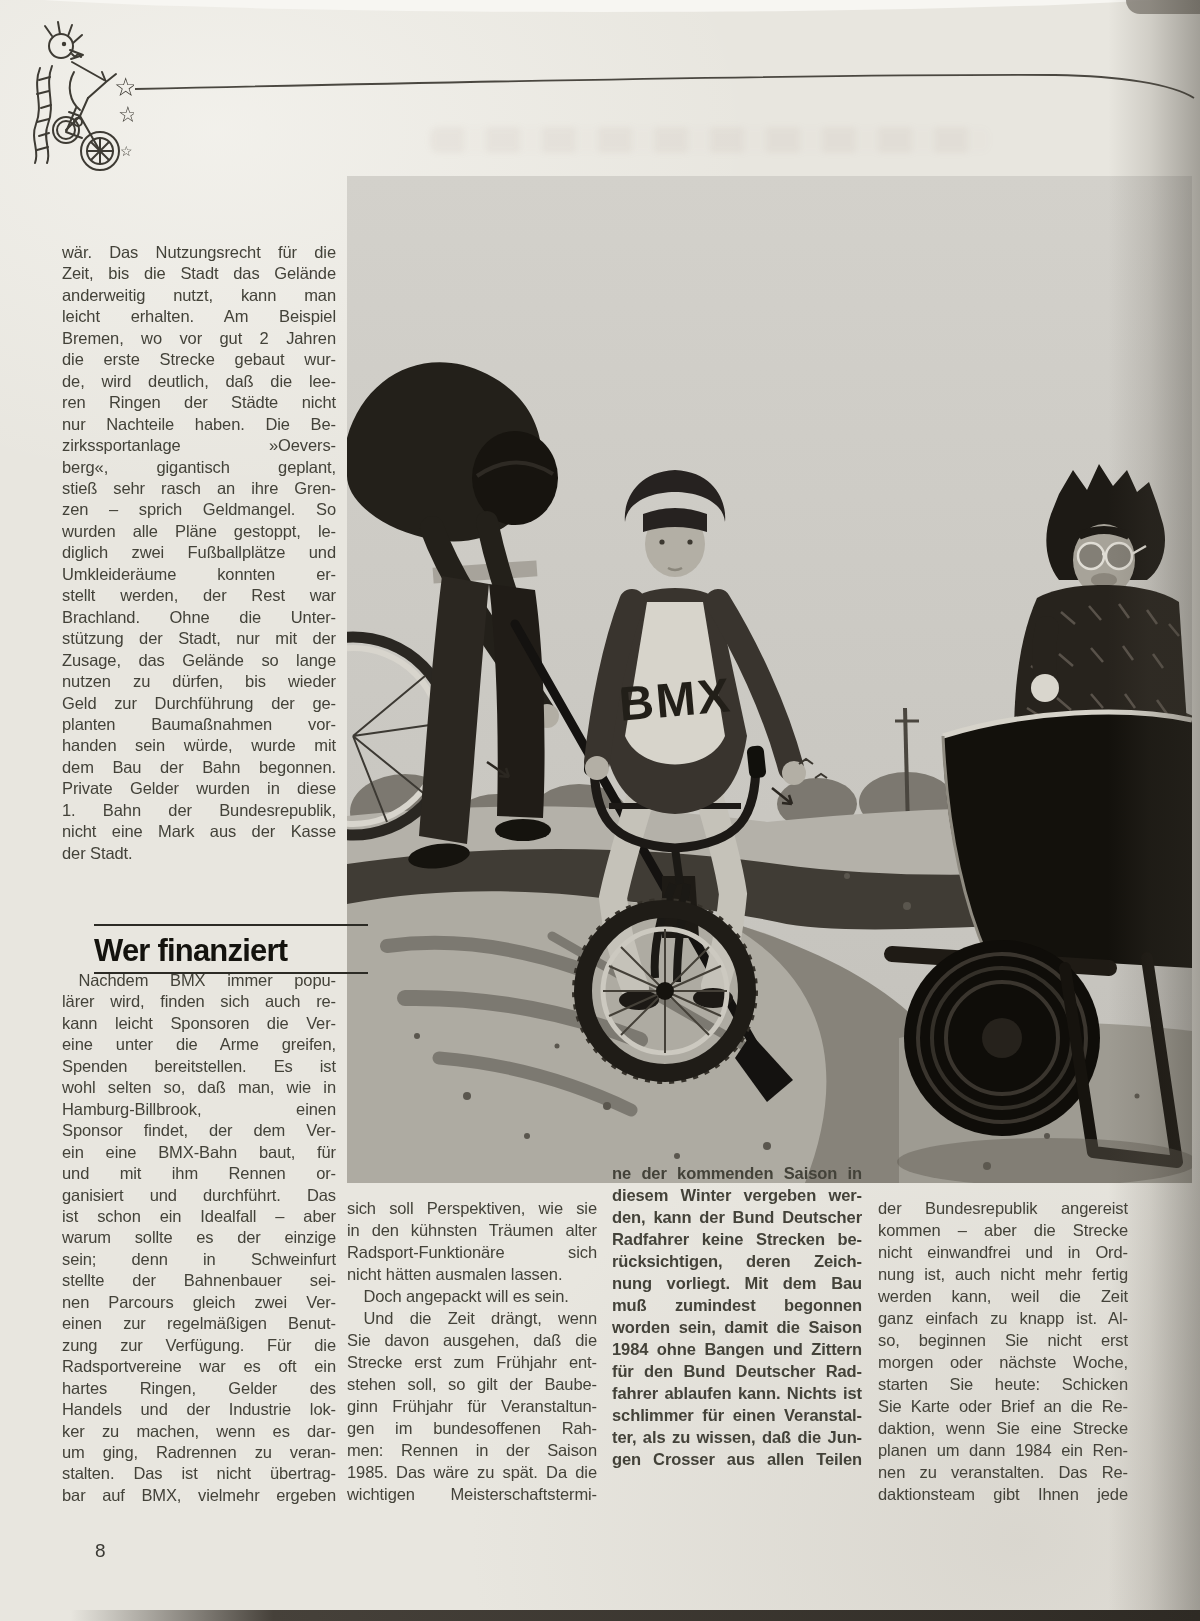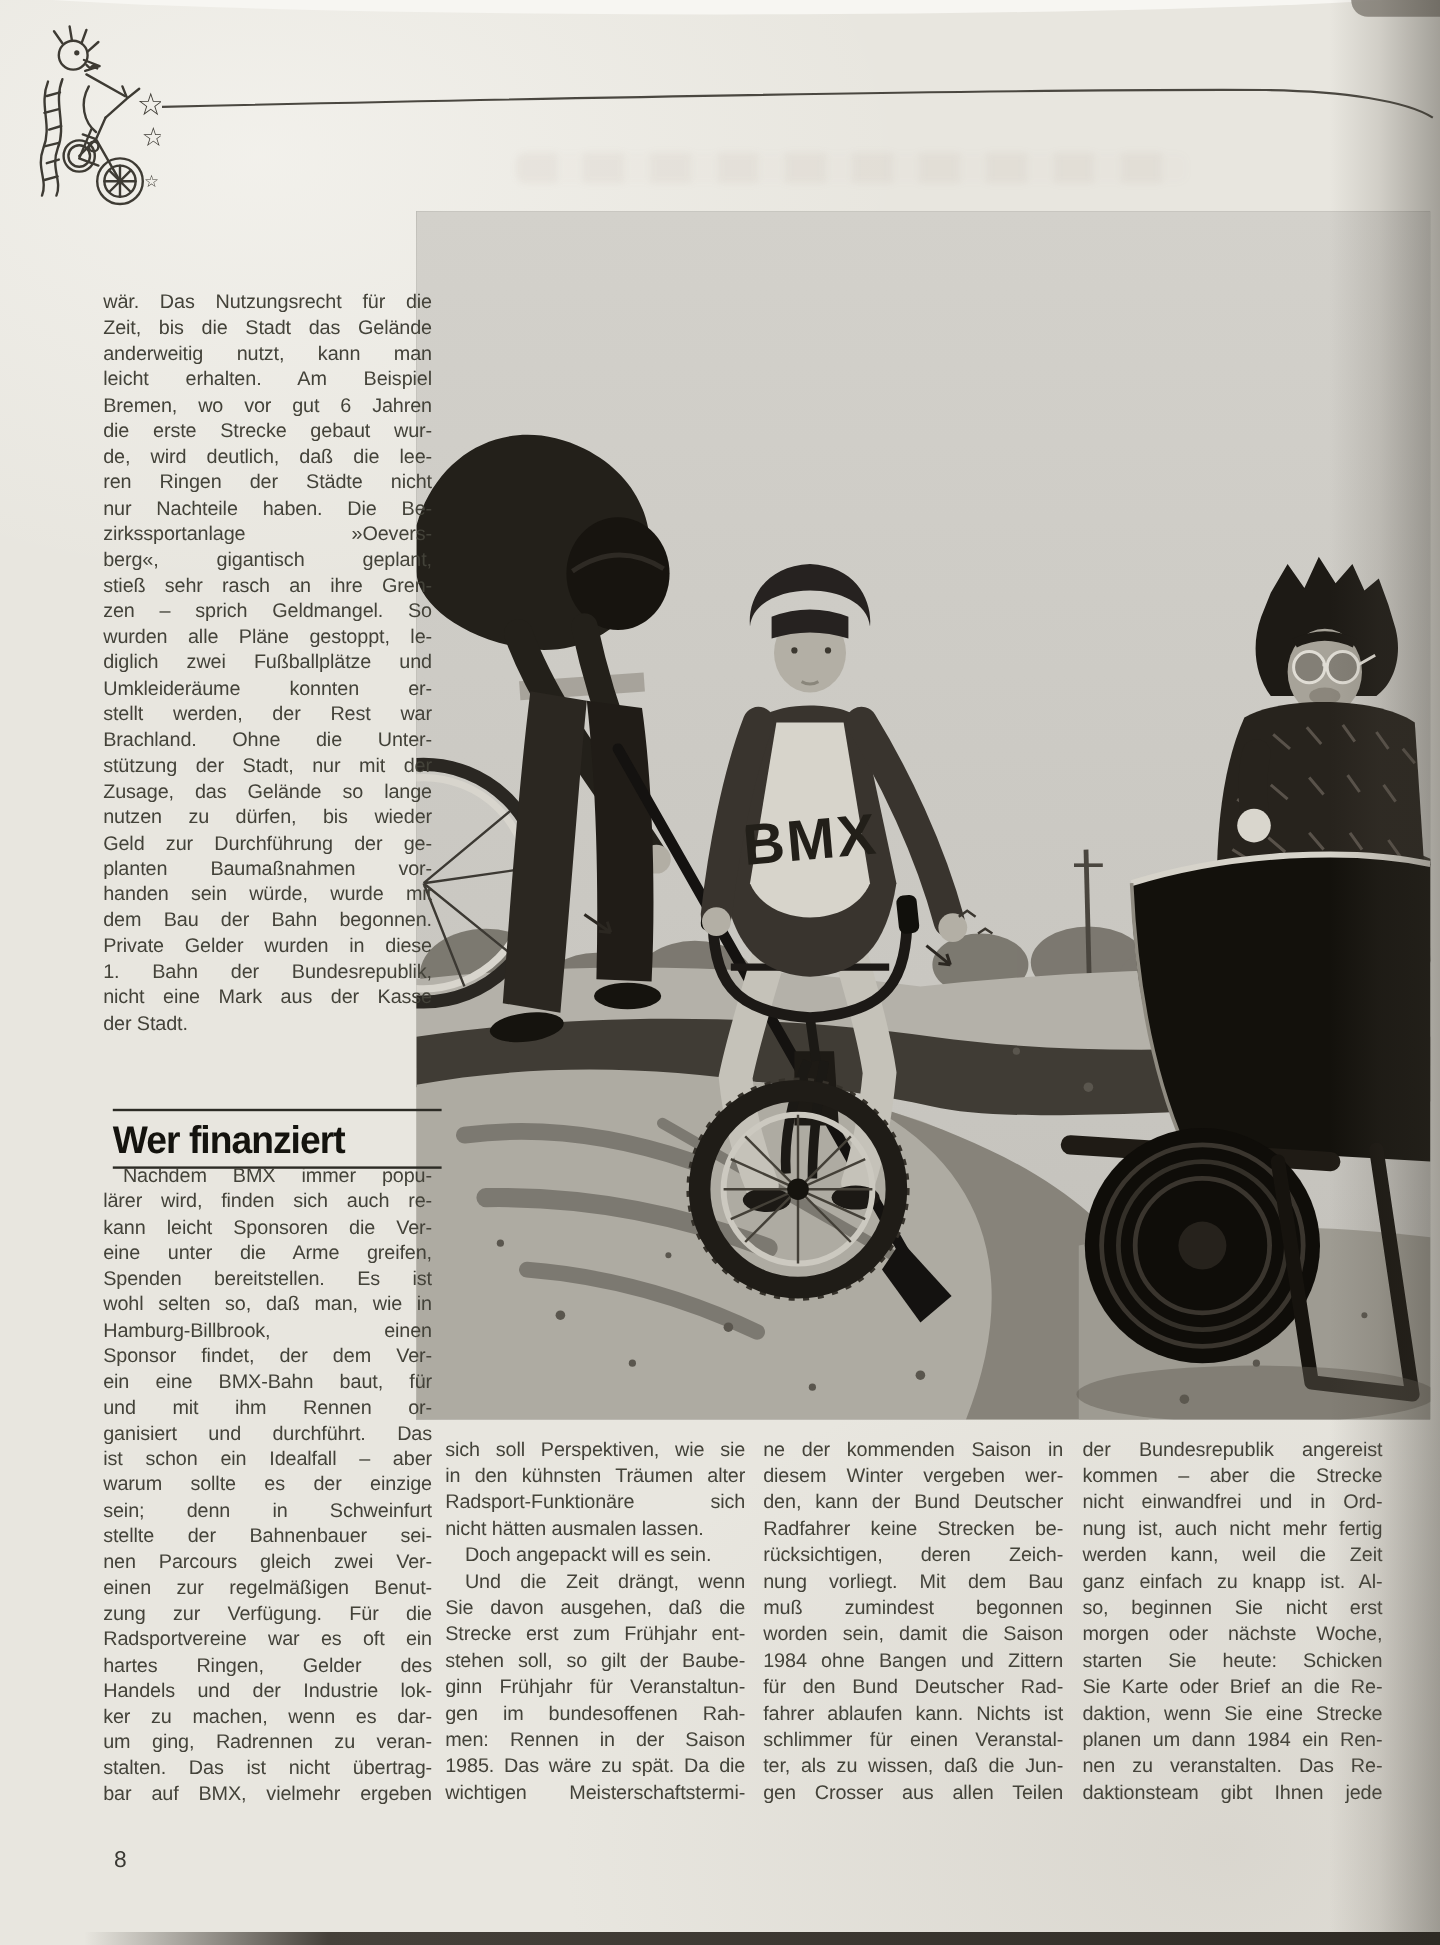--- a/index.html
+++ b/index.html
@@ -20,27 +20,27 @@
   .bottom-strip{position:absolute;bottom:0;left:70px;right:0;height:11px;z-index:51;
     background:linear-gradient(90deg, rgba(60,55,47,0) 0%, #46413a 18%, #2e2a24 100%);}
   .toprule{position:absolute;left:0;top:0;width:1200px;height:120px;z-index:5;}
   .masthead{position:absolute;left:14px;top:10px;width:120px;height:165px;z-index:6;}
   .ghost{position:absolute;left:430px;top:127px;width:560px;height:26px;border-radius:8px;
     filter:blur(3px);opacity:.55;
     background:repeating-linear-gradient(90deg, rgba(158,132,120,.15) 0 34px, rgba(158,132,120,.03) 34px 56px);}
   .photo{position:absolute;left:347px;top:176px;width:845px;height:1007px;background:#c9c7c1;
     box-shadow:inset 0 0 46px rgba(40,38,32,.28);z-index:2;}
   .photo svg{display:block;width:100%;height:100%;}
-  .col{position:absolute;font-size:16.5px;color:#434239;letter-spacing:-.1px;z-index:3;margin-left:24px;}
+  .col{position:absolute;font-size:16.5px;color:#434239;letter-spacing:-.1px;z-index:3;}
   .col .line{text-align:justify;}
   .col .line.jl{text-align-last:justify;}
   #col1a{left:62px;top:242px;width:274px;line-height:21.45px;}
   #col1b{left:62px;top:970px;width:274px;line-height:21.45px;}
   #col2{left:347px;top:1197px;width:250px;line-height:22px;}
-  #col3{left:612px;top:1197px;width:250px;line-height:22px;}
+  #col3{left:612px;top:1162px;width:250px;line-height:22px;font-weight:bold;}
   #col4{left:878px;top:1197px;width:250px;line-height:22px;}
   .headingblock{position:absolute;left:62px;top:924px;width:274px;z-index:3;margin-left:32px;}
   .headingblock .rule-t{border:0;border-top:2.5px solid #2c2b25;margin:0 0 7px 0;}
   .headingblock .rule-b{border:0;border-top:2px solid #2c2b25;margin:6px 0 0 0;}
   .headingblock h1{margin:0;font-size:31px;line-height:33px;font-weight:bold;color:#14130e;
     letter-spacing:-.8px;transform:scaleY(1.04);transform-origin:left top;}
   .pagenum{position:absolute;left:95px;top:1540px;font-size:19px;color:#3a3934;z-index:3;}
 </style>
 </head>
 <body>
@@ -247,21 +247,21 @@
         <path d="M452,588 l7,-5 l7,5 M468,602 l6,-4 l6,4"></path>
       </g>
     </svg>
   </div>
 
   <div class="col" id="col1a">
       <div class="line jl">wär. Das Nutzungsrecht für die</div>
       <div class="line jl">Zeit, bis die Stadt das Gelände</div>
       <div class="line jl">anderweitig nutzt, kann man</div>
       <div class="line jl">leicht erhalten. Am Beispiel</div>
-      <div class="line jl">Bremen, wo vor gut 6 Jahren</div>
+      <div class="line jl">Bremen, wo vor gut 2 Jahren</div>
       <div class="line jl">die erste Strecke gebaut wur-</div>
       <div class="line jl">de, wird deutlich, daß die lee-</div>
       <div class="line jl">ren Ringen der Städte nicht</div>
       <div class="line jl">nur Nachteile haben. Die Be-</div>
       <div class="line jl">zirkssportanlage »Oevers-</div>
       <div class="line jl">berg«, gigantisch geplant,</div>
       <div class="line jl">stieß sehr rasch an ihre Gren-</div>
       <div class="line jl">zen – sprich Geldmangel. So</div>
       <div class="line jl">wurden alle Pläne gestoppt, le-</div>
       <div class="line jl">diglich zwei Fußballplätze und</div>

